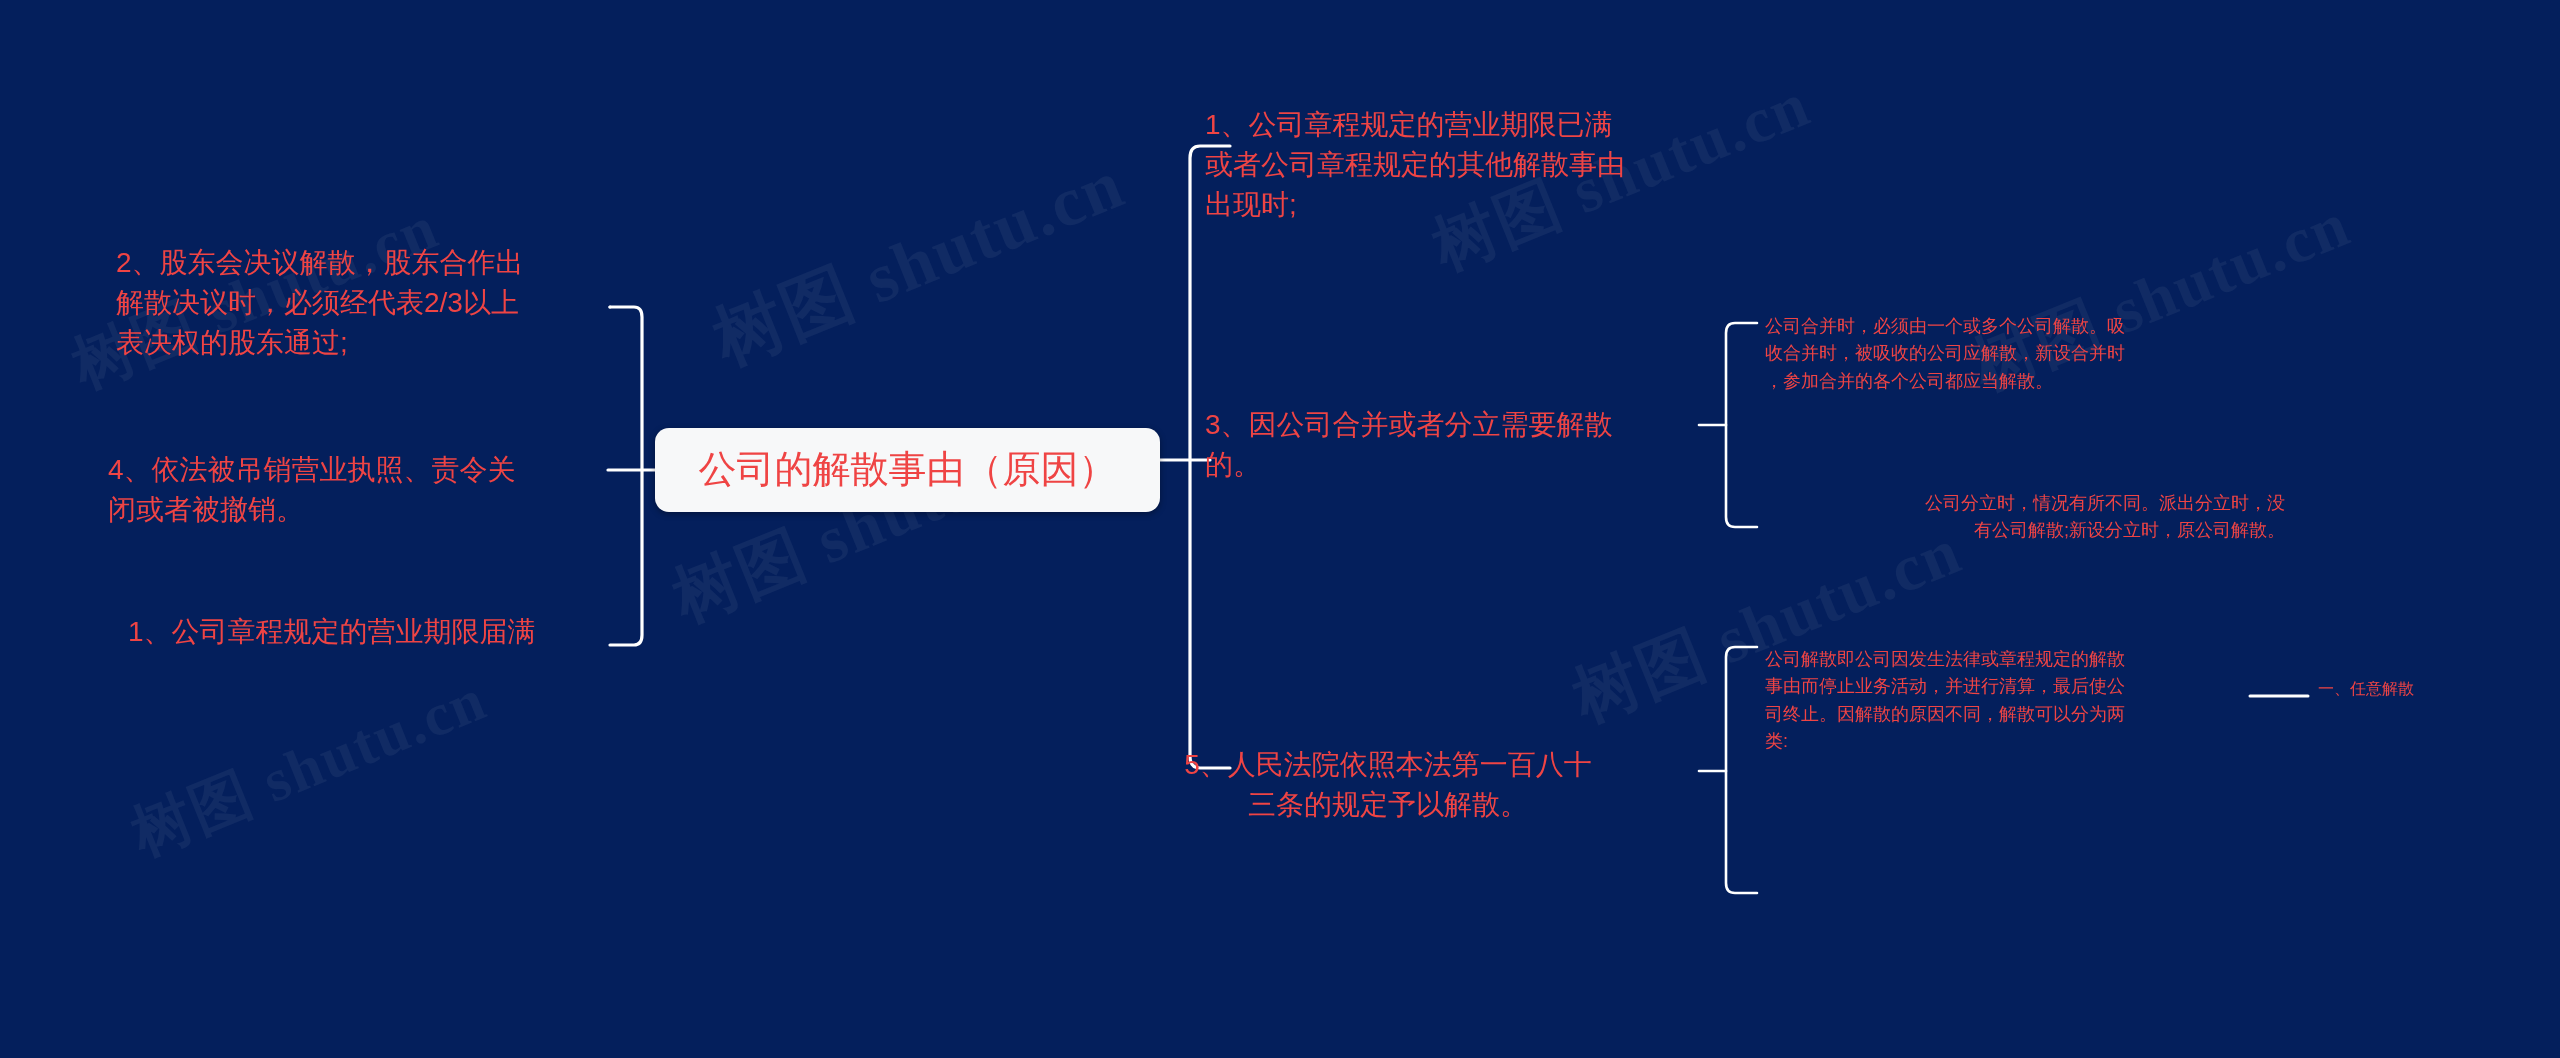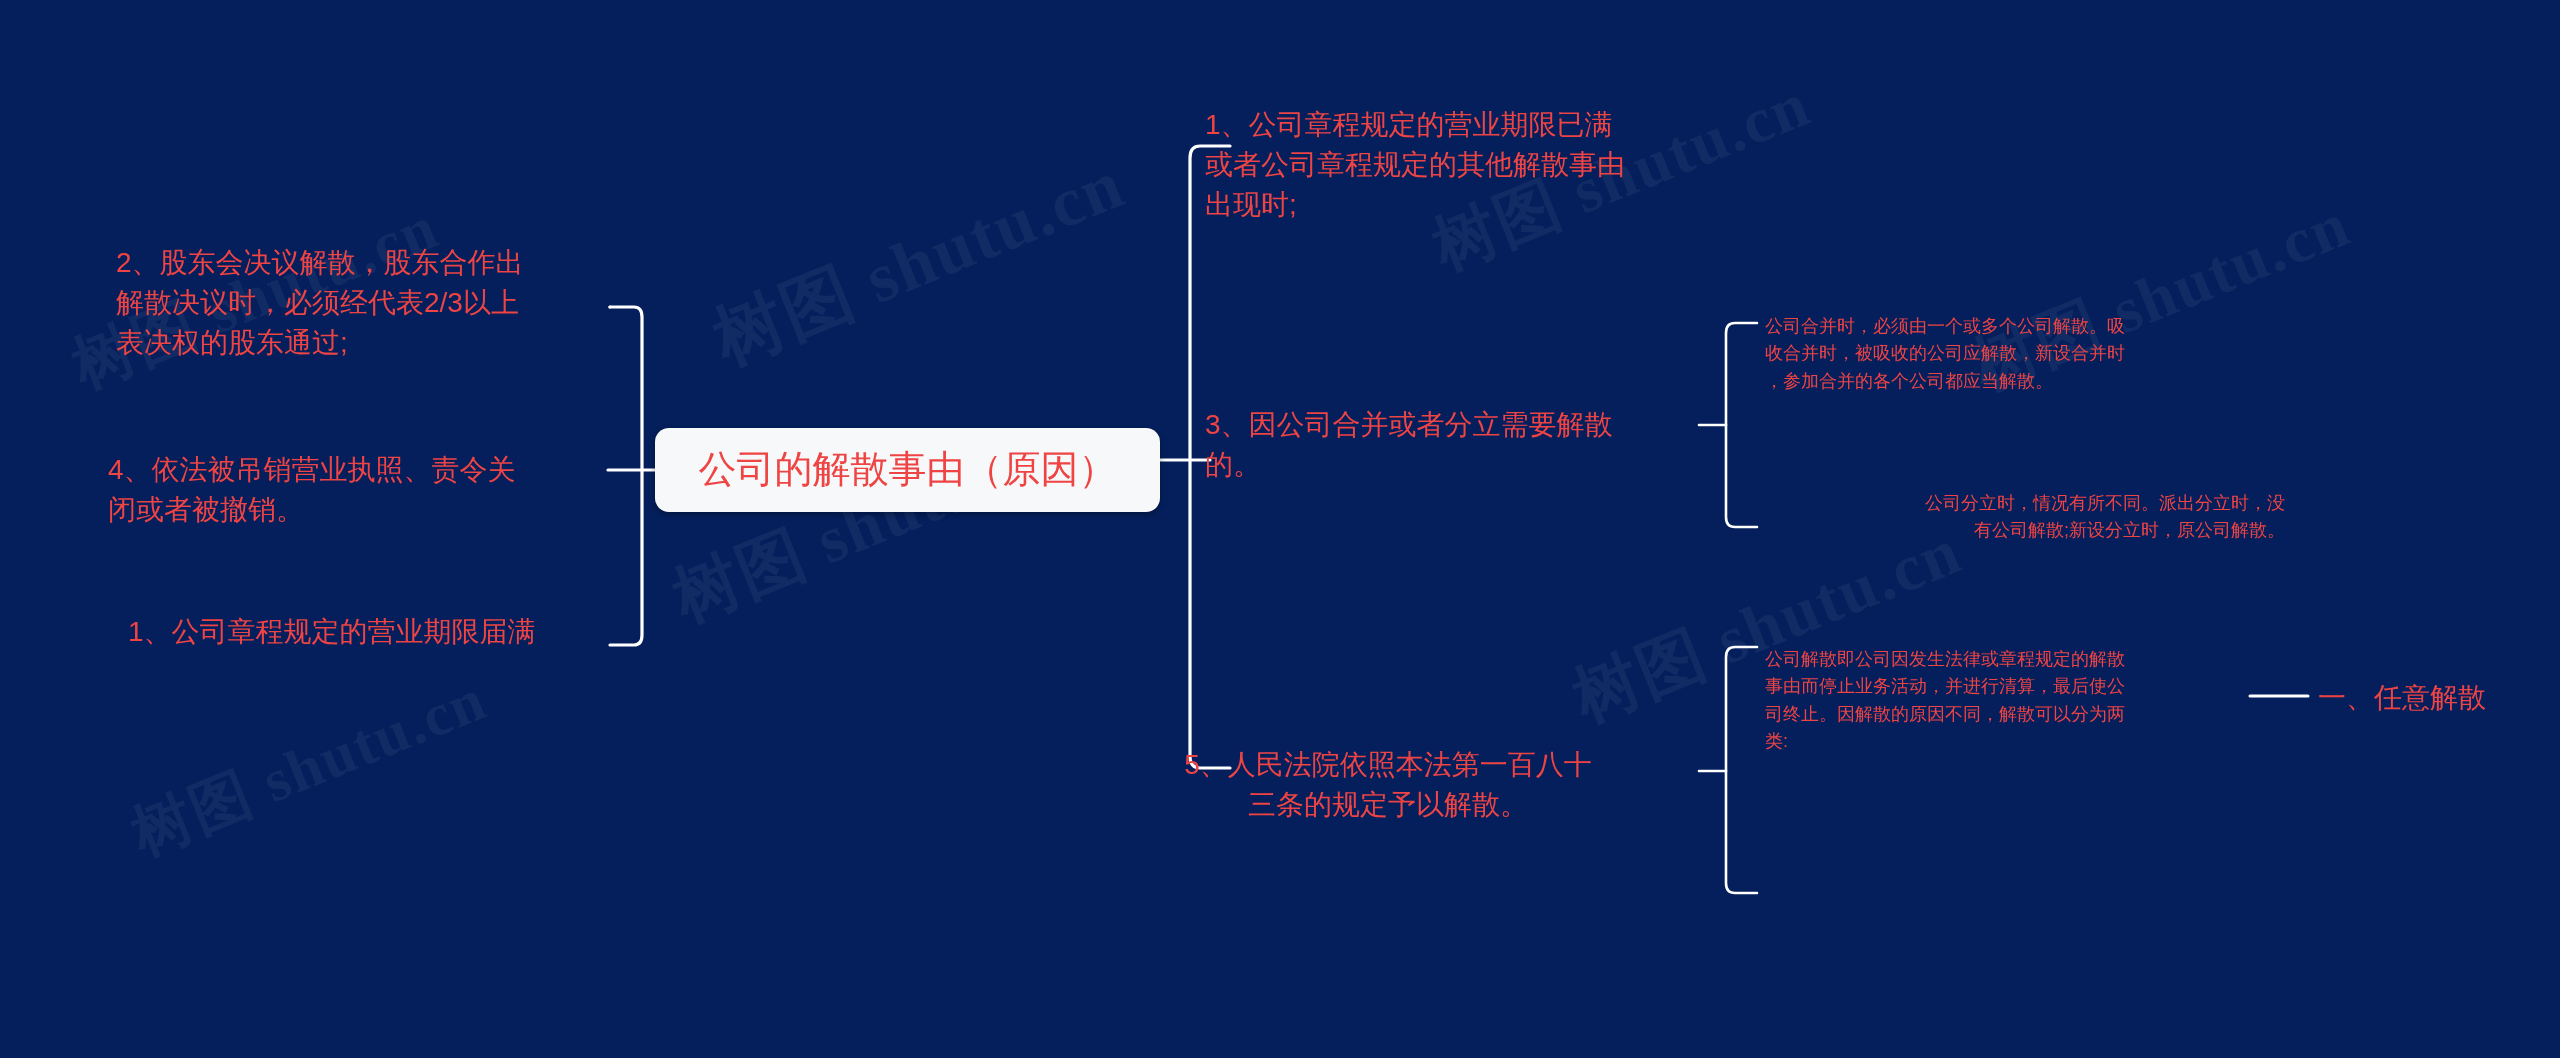--- a/index.html
+++ b/index.html
@@ -66,21 +66,21 @@
     line-height: 1.42;
   }
   .node.lvl1.right { text-align: left; }
   .node.lvl1.left  { text-align: left; }
 
   .node.lvl2 {
     font-size: 18px;
     line-height: 1.52;
   }
   .node.lvl3 {
-    font-size: 28px;
+    font-size: 16px;
     line-height: 1.4;
     white-space: nowrap;
   }
 
   
   .conn { position: absolute; z-index: 3; }
   .conn svg { display: block; overflow: visible; }
 </style>
 </head>
 <body>

